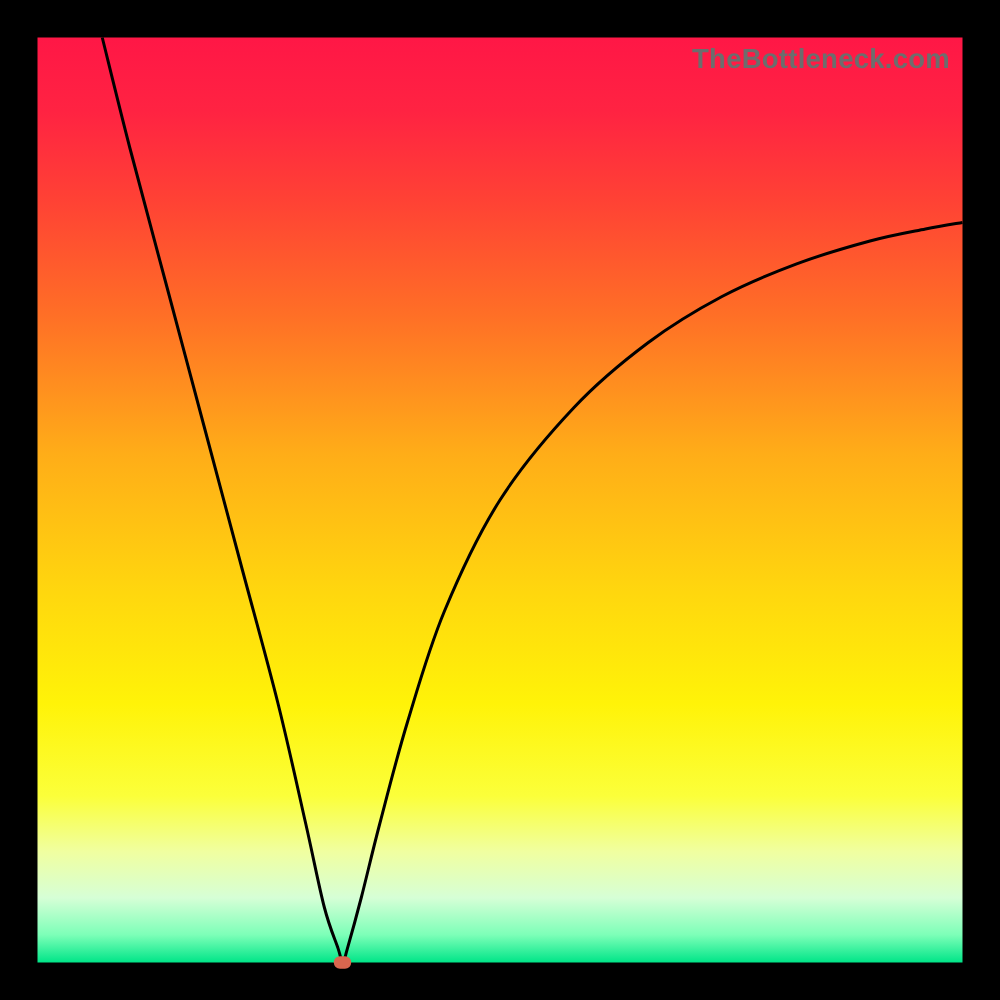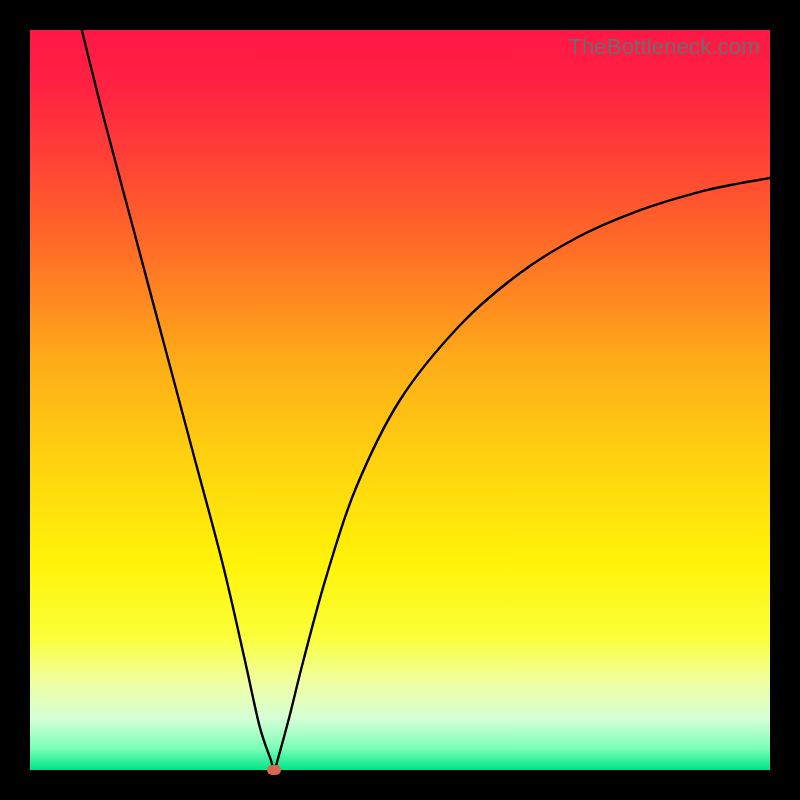--- a/index.html
+++ b/index.html
@@ -24,21 +24,21 @@
     width: 740px;
     height: 740px;
     
   }
   .watermark {
     position: absolute;
     top: 4px;
     right: 10px;
     color: #6d6d6d;
     font-size: 22px;
-    font-weight: 400;
+    font-weight: 700;
     letter-spacing: 0.2px;
     user-select: none;
   }
   svg.curve {
     position: absolute;
     left: 0;
     top: 0;
     width: 740px;
     height: 740px;
     overflow: visible;

